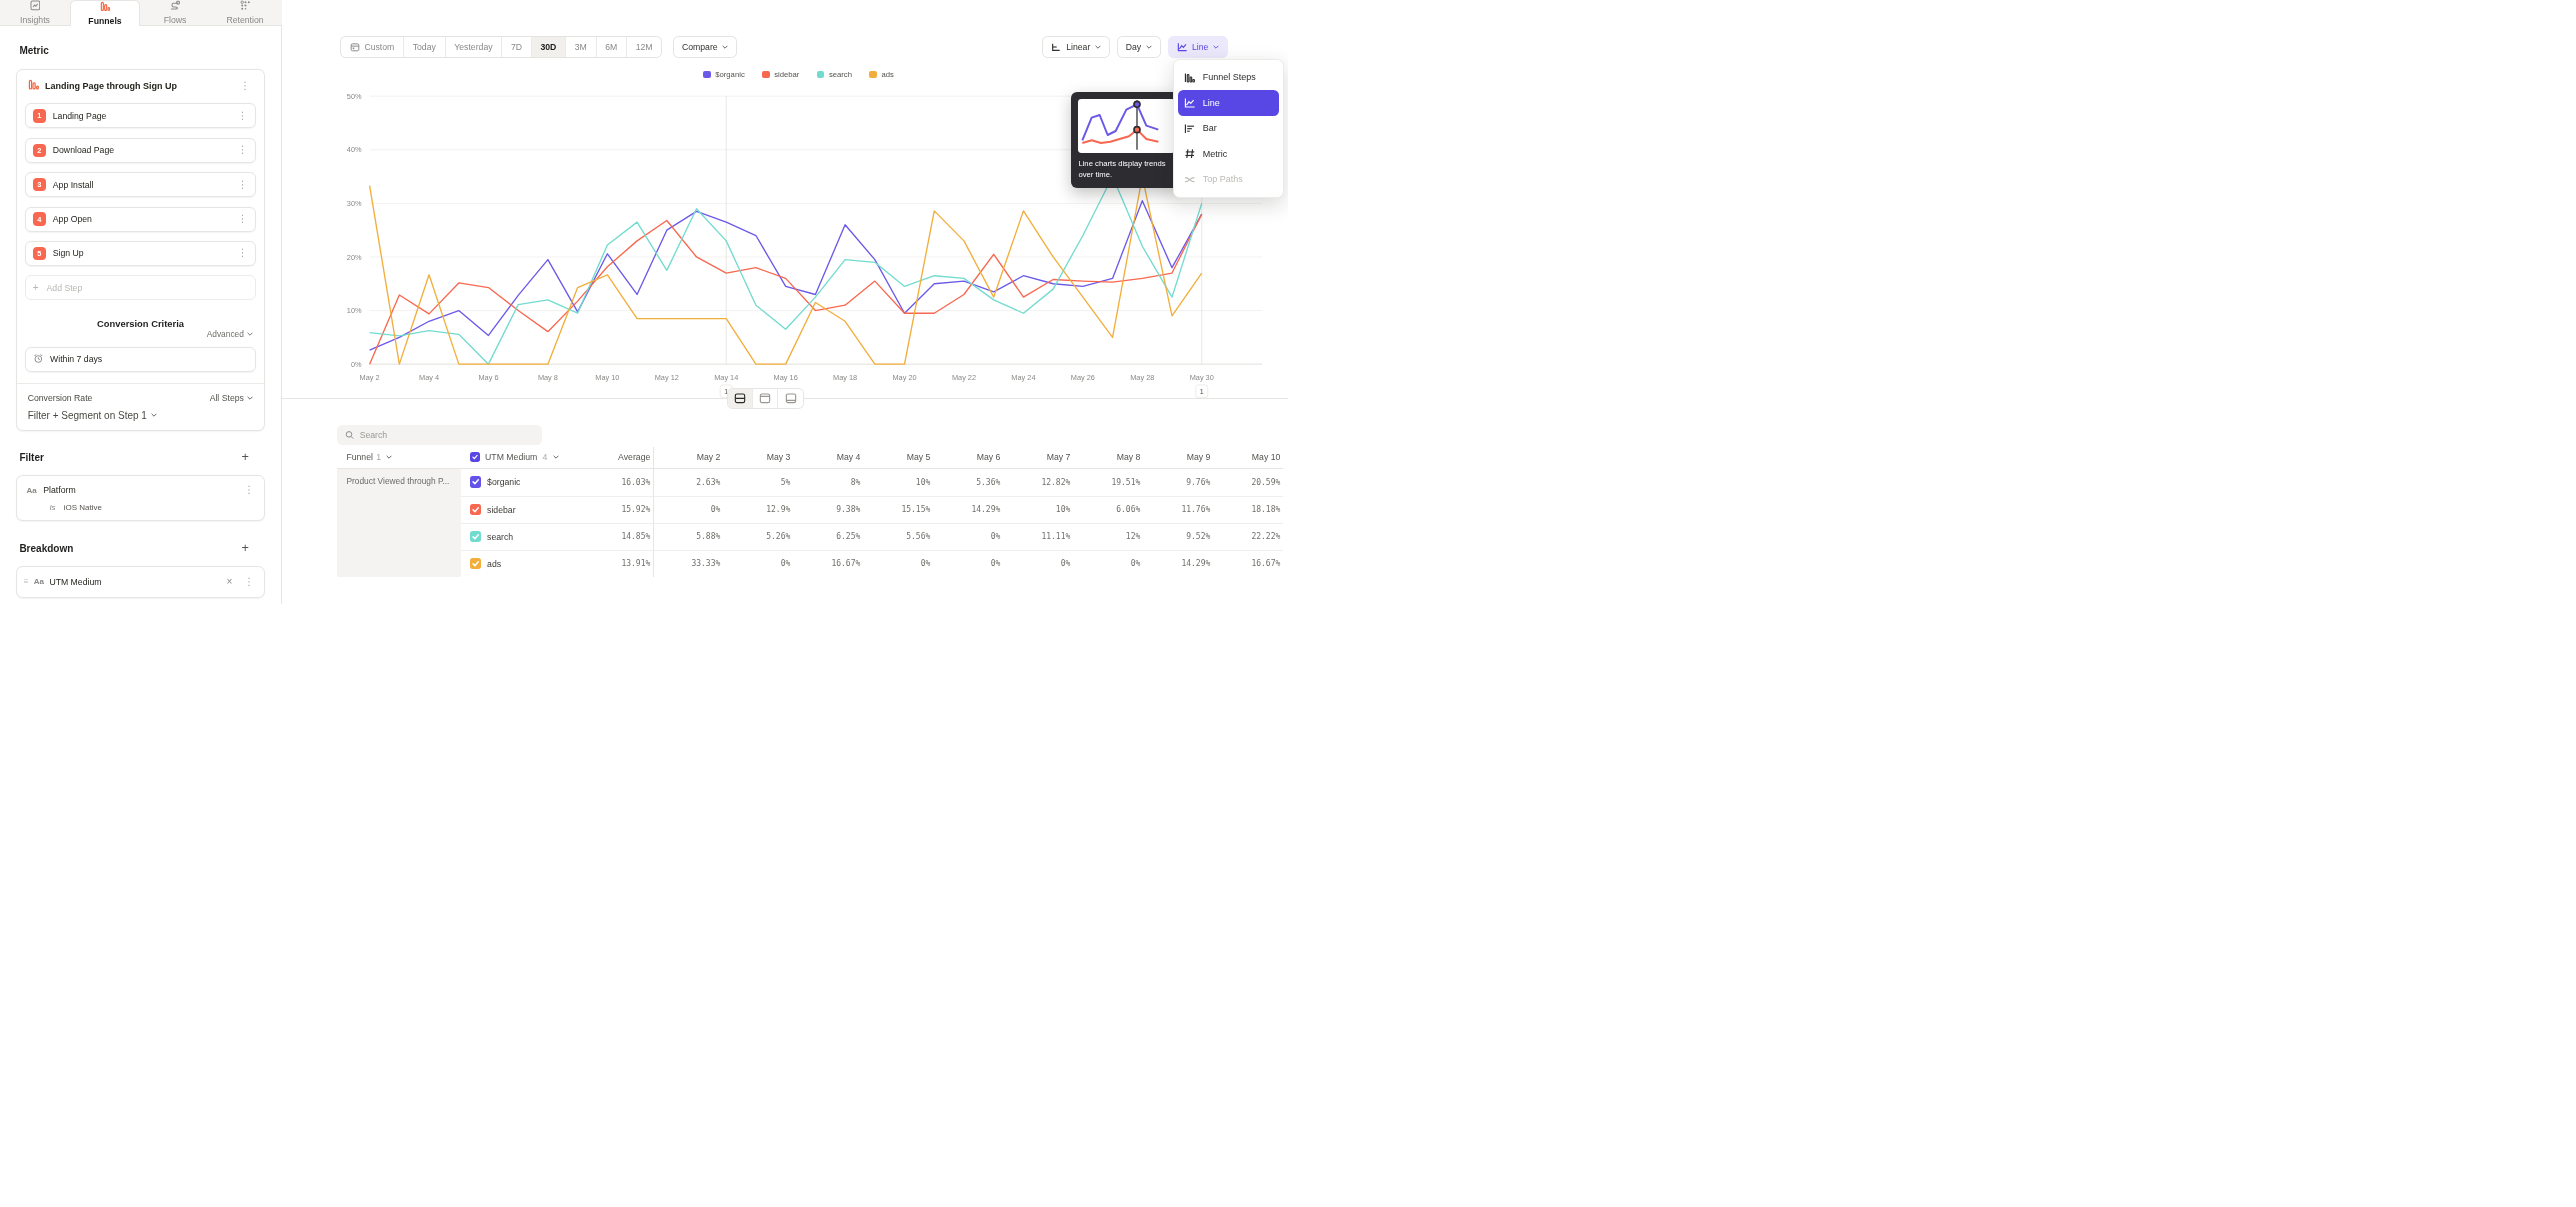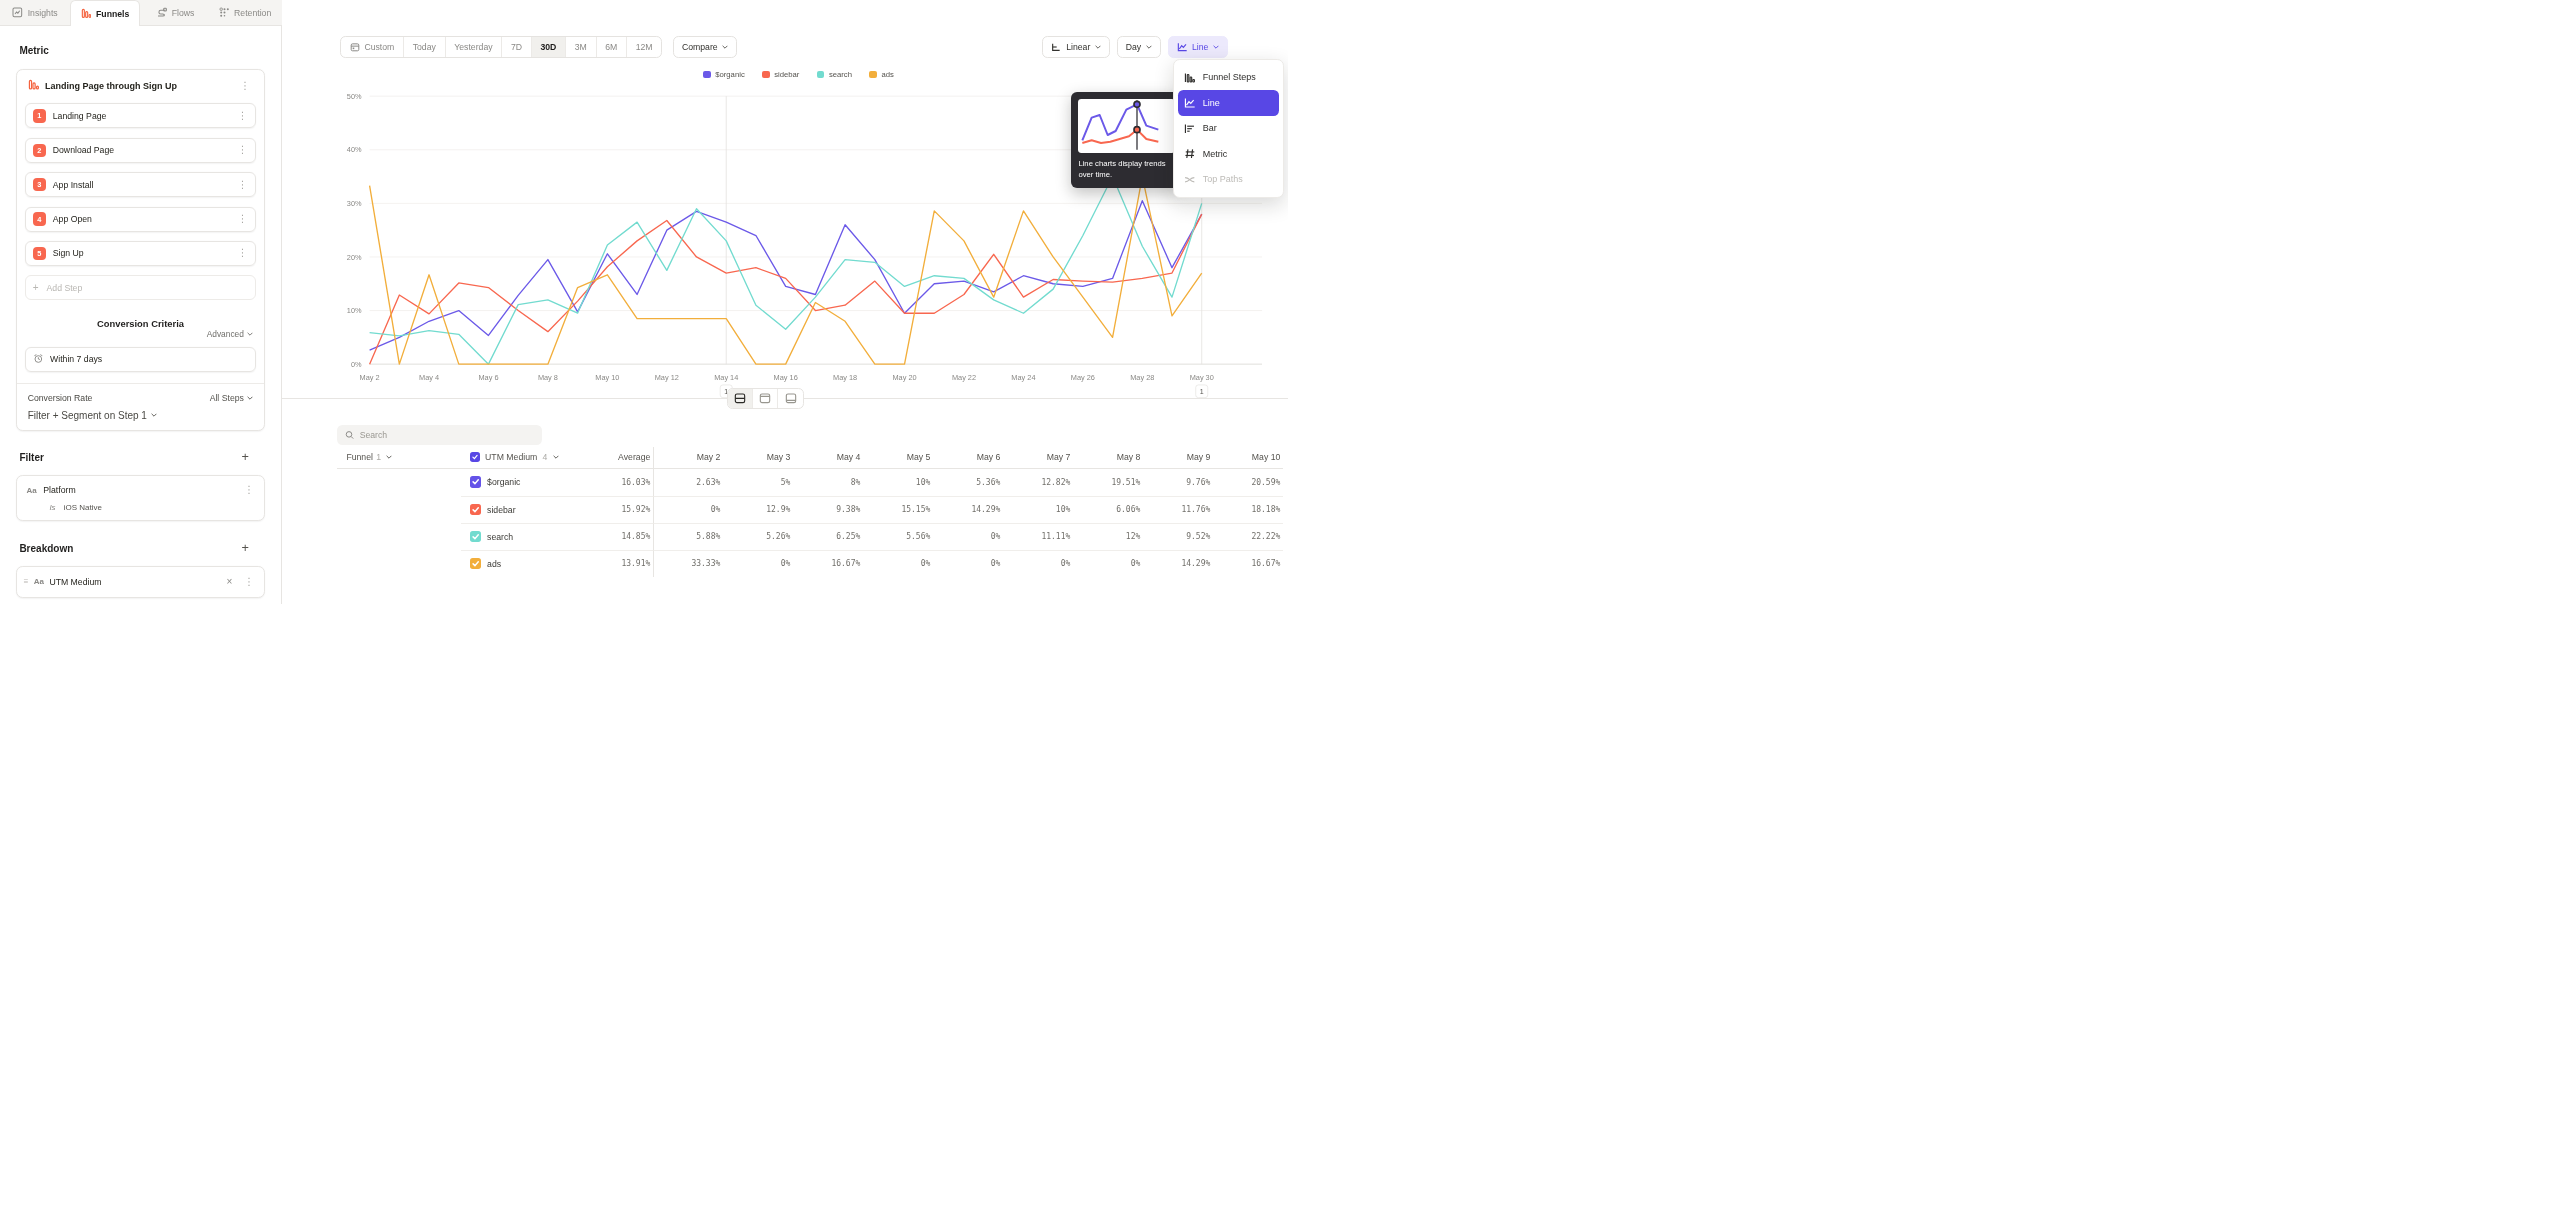--- a/index.html
+++ b/index.html
@@ -4,21 +4,21 @@
 <style>
   * { box-sizing: border-box; margin: 0; padding: 0; }
   html,body { width:1288px; height:604px; overflow:hidden; background:#fff;
     font-family:"Liberation Sans", sans-serif; color:#201F1E; cursor:default; }
   #app { position:relative; width:1288px; height:604px; }
 
   
   .topstrip { position:absolute; left:0; top:0; width:282px; height:25.5px;
     background:#F5F4F2; border-bottom:0.7px solid #E7E5E2; display:flex; z-index:5; }
   .tab { width:70px; height:25.5px; display:flex; align-items:center; justify-content:center;
-    gap:4.7px; font-size:8.7px; color:#8A8986; position:relative; }
+    gap:4.7px; font-size:8.7px; color:#8A8986; position:relative;flex-direction:column; }
   .tab.active { background:#fff; color:#1C1B1A; font-weight:700; border:0.7px solid #E7E5E2;
     border-bottom:none; border-radius:5.4px 5.4px 0 0; height:26px; }
   .tab .ticon { display:flex; }
 
   
   .sidebar { position:absolute; left:0; top:25.5px; bottom:0; width:282px; background:#fff;
     border-right:0.7px solid #E7E5E2; padding:0 16px; overflow:hidden; z-index:4; }
   .side-h { font-size:10px; font-weight:700; margin:19px 0 0 3.4px; display:flex; align-items:center; }
   .side-h .plus { margin-left:auto; margin-right:16px; font-size:12.7px; font-weight:400; color:#55534E; }
   .card { background:#fff; border:0.7px solid #E7E5E2; border-radius:6.7px;
@@ -500,20 +500,21 @@
         </div>
         <div class="th num">
           <span>May 8</span>
         </div>
         <div class="th num">
           <span>May 9</span>
         </div>
         <div class="th num">
           <span>May 10</span>
         </div>
+        <div class="funnel-cell">Product Viewed through P...</div>
         <div class="td row-label" style="grid-column: 2;">
           <span class="cb" style="width:11.4px;height:11.4px;background:#6453E8">
             <svg width="7.4" height="7.4" viewBox="0 0 10 10" fill="none" stroke="#fff" stroke-width="2" stroke-linecap="round">
               <polyline points="1.5,5.2 4,7.6 8.5,2.4"></polyline>
             </svg>
           </span>
           <span>$organic</span>
         </div>
         <div class="td num num-font">16.03%</div>
         <div class="td num num-font vl">2.63%</div>

